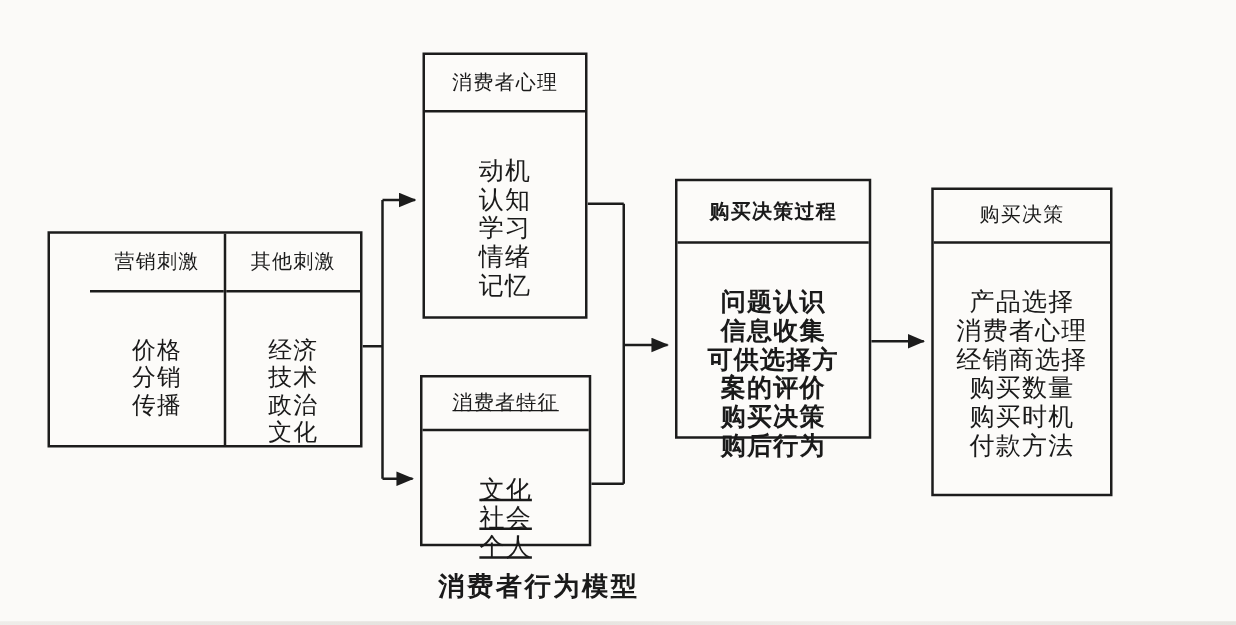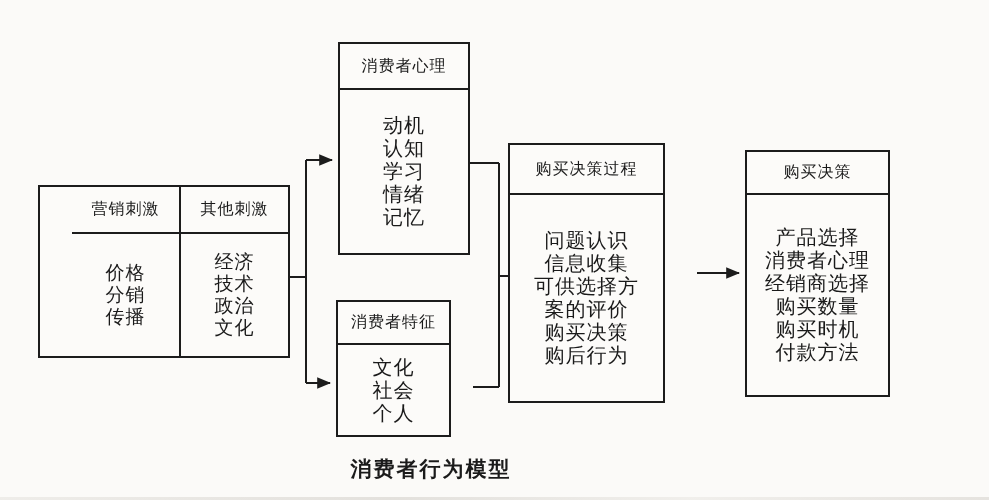--- a/index.html
+++ b/index.html
@@ -30,47 +30,48 @@
     align-items: center;
     justify-content: center;
     font-size: 16px;
     letter-spacing: 1px;
     flex: 0 0 auto;
   }
   .box-items {
     flex: 1 1 auto;
     display: flex;
     flex-direction: column;
-    justify-content: center;
+    justify-content: flex-start;
     align-items: center;
     font-size: 20px;
     letter-spacing: 1px;
     text-align: center;
+    margin-top: 36px;
   }
   .box-items .item { line-height: 1.15; }
 
   
   #stimuli-box { left: 38px; top: 185px; width: 252px; height: 173px; flex-direction: row; padding-left: 32px; }
   .stim-col {
     display: flex;
     flex-direction: column;
     box-sizing: border-box;
     flex: 1 1 0;
   }
   .stim-col.first { border-right: 2px solid #1c1c1c; }
   .stim-col .box-header { height: 45px; }
   #stimuli-box .box-items { font-size: 19px; }
 
   #psychology-box { left: 338px; top: 42px;  width: 132px; height: 213px; }
   #psychology-box .box-header { height: 44px; }
 
-  #characteristics-box { left: 336px; top: 300px; width: 115px; height: 137px; }
+  #characteristics-box { left: 336px; top: 300px; width: 137px; height: 137px; text-decoration: underline; }
   #characteristics-box .box-header { height: 41px; }
 
-  #process-box { left: 508px; top: 143px; width: 157px; height: 260px; }
+  #process-box { left: 540px; top: 143px; width: 157px; height: 208px; font-weight: bold; }
   #process-box .box-header { height: 48px; }
   #process-box .box-items { padding: 0 21px; }
 
   #decision-box { left: 745px; top: 150px; width: 145px; height: 247px; }
   #decision-box .box-header { height: 41px; }
 
   #connector-layer {
     position: absolute;
     left: 0; top: 0;
     width: 989px; height: 500px;

